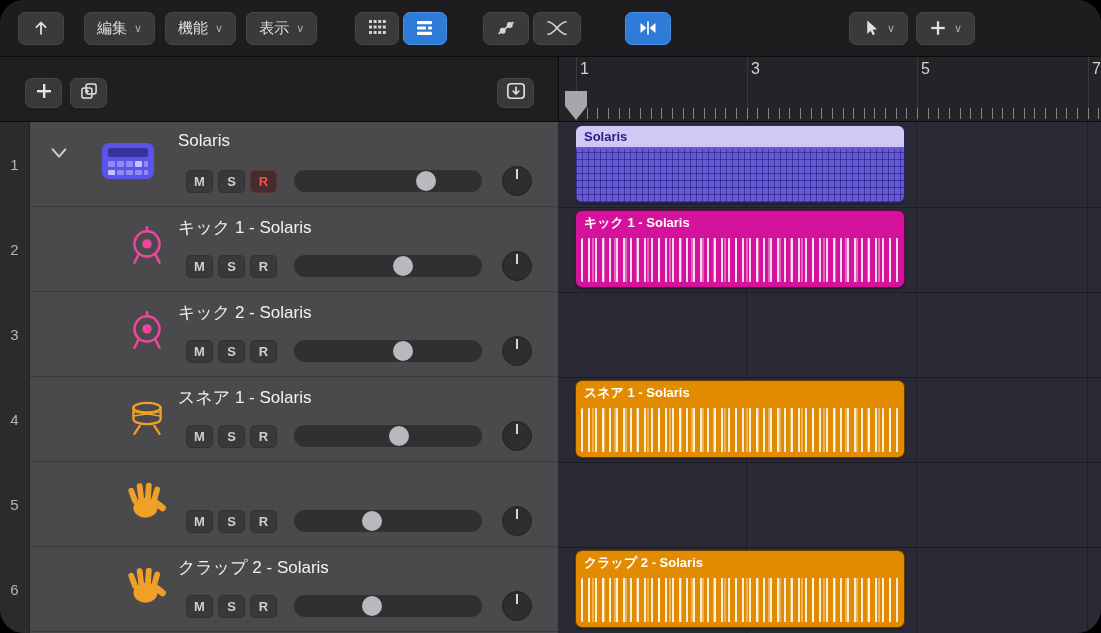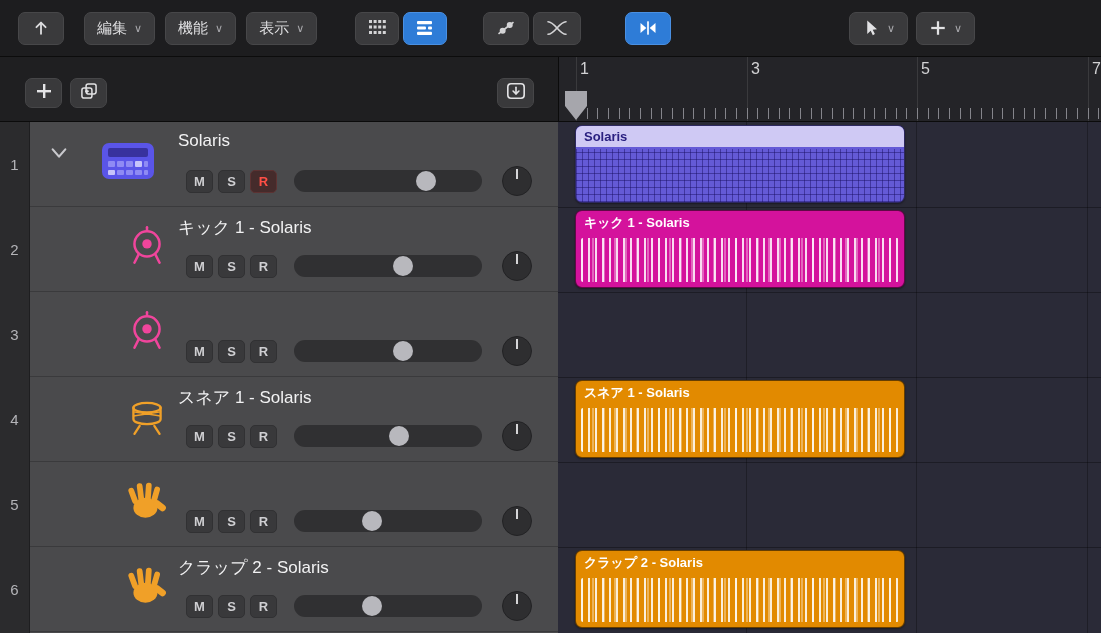--- a/index.html
+++ b/index.html
@@ -1,17 +1,17 @@
 <!DOCTYPE html>
 <html><head>
 <meta charset="utf-8">
 <style>
   html,body { margin:0; padding:0; background:#000; }
   * { box-sizing:border-box; font-family:"Liberation Sans","DejaVu Sans",sans-serif; }
-  .app { position:relative; width:1101px; height:633px; background:#0f172a; overflow:hidden; }
+  .app { position:relative; width:1101px; height:633px; background:#0f172a; overflow:hidden;border-radius:24px; }
 
   
   .toolbar { position:absolute; top:0; left:0; right:0; height:57px;
     display:flex; align-items:center; padding-left:18px; padding-right:126px;
     background:#1d1d1f; border-bottom:1px solid #0c0c0c; }
   .tb-btn { height:33px; min-width:42px; background:#3a3a3c; border:1px solid #474749;
     border-radius:7px; color:#dfdfe1; display:flex; align-items:center; justify-content:center;
     gap:7px; padding:0 12px; font-size:15px; cursor:default; }
   .tb-btn.selected { background:#2e7cd7; border-color:#4a90e2; }
   .tb-btn svg { display:block; }
@@ -306,20 +306,21 @@
         <span class="track-icon">
           <svg width="46" height="46" viewBox="0 0 44 44">
               <g stroke="#f0459c" stroke-width="2.4" fill="none" stroke-linecap="round">
                 <circle cx="22" cy="20" r="12"></circle>
                 <circle cx="22" cy="20" r="4.5" fill="#f0459c" stroke="none"></circle>
                 <path d="M22 4 v3.5"></path>
                 <path d="M14 30 L10 38 M30 30 L34 38"></path>
               </g>
             </svg>
         </span>
+        <div class="track-name">キック 2 - Solaris</div>
         <div class="controls">
           <button class="msr">M</button>
           <button class="msr">S</button>
           <button class="msr">R</button>
           <div class="slider">
               <div class="thumb" style="left: 98.76px;"></div>
             </div>
           <div class="knob">
               <div class="knob-line"></div>
             </div>

